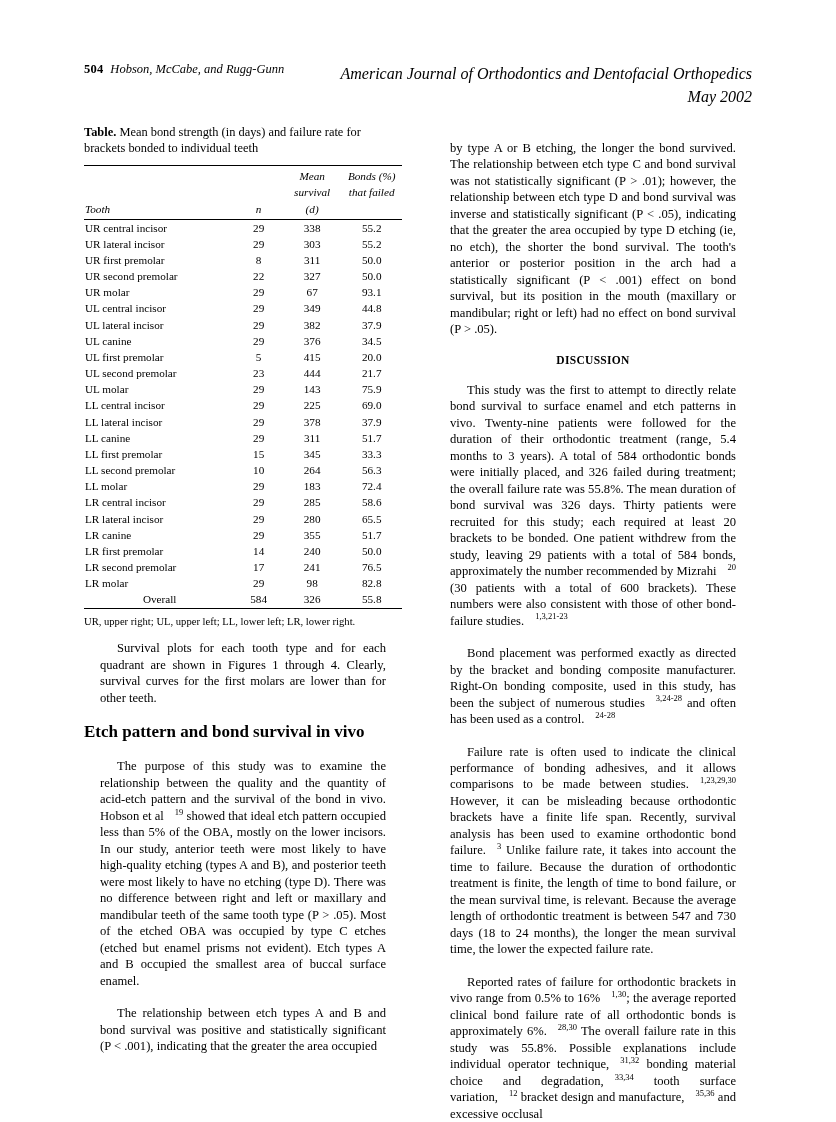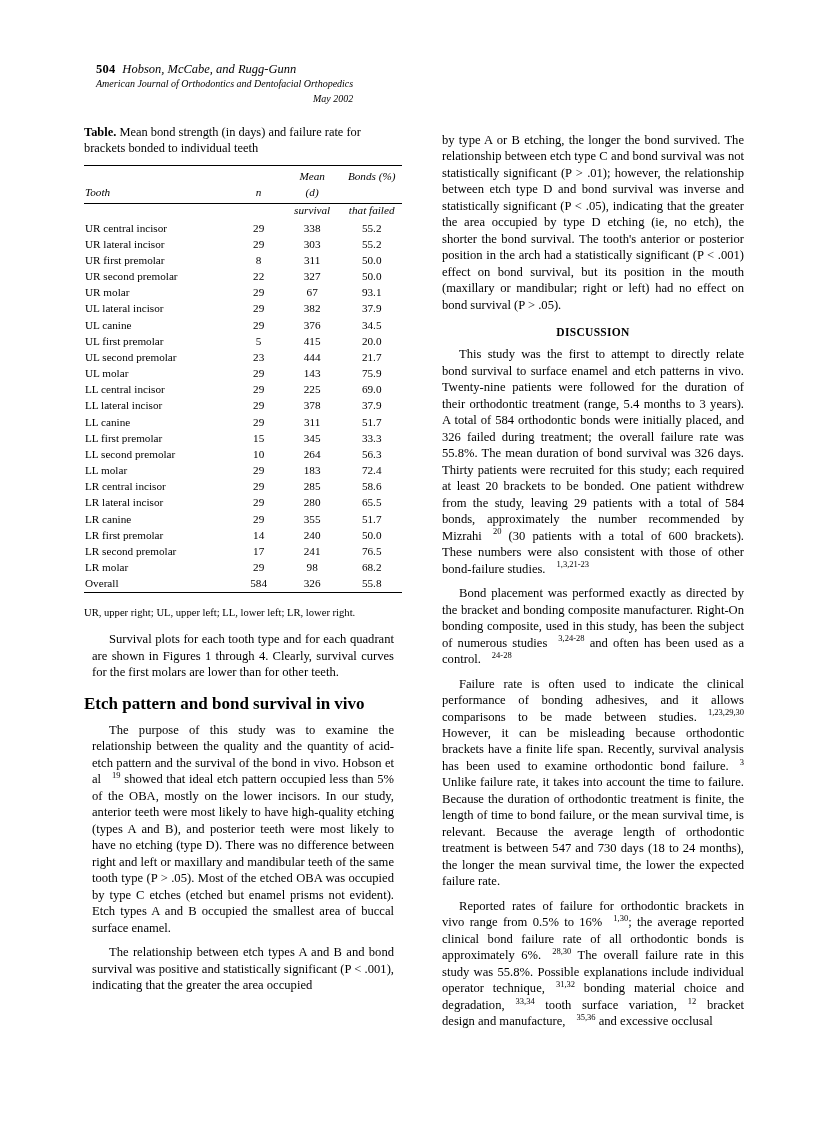--- a/index.html
+++ b/index.html
@@ -13,43 +13,42 @@
     height: 1122px;
     background: #ffffff;
     font-family: "Liberation Serif", serif;
     color: #000000;
     overflow: hidden;
   }
 
   
   .runhead {
     position: absolute;
-    left: 96px;
+    left: 84px;
     top: 62px;
     width: 668px;
     display: flex;
     justify-content: space-between;
     align-items: flex-start;
-    flex-direction: column;
   }
   .runhead-left {
     font-size: 12.5px;
   }
   .runhead-left .folio {
     font-weight: bold;
     font-style: normal;
     margin-right: 7px;
     letter-spacing: 0.2px;
   }
   .runhead-left .authors {
     font-style: italic;
   }
   .runhead-right {
     font-style: italic;
-    font-size: 10px;
+    font-size: 16px;
     text-align: right;
     line-height: 1.45;
   }
 
   
   .columns {
     position: absolute;
     left: 84px;
     top: 124px;
     width: 668px;
@@ -57,21 +56,21 @@
   }
   .col {
     position: absolute;
     top: 0;
     width: 318px;
   }
   .col-left { left: 0; }
   .col-right { left: 350px; }
 
   p {
-    margin: 8px;
+    margin: 16px;
     font-size: 12.6px;
     line-height: 1.31;
     text-align: justify;
     text-justify: inter-word;
   }
   p.indent { text-indent: 17px; }
   p + p { margin-top: 0; }
 
   sup {
     font-size: 8.5px;
@@ -128,25 +127,25 @@
   table.data tbody td {
     padding: 0.8px 0;
     line-height: 1.30;
     font-size: 11.2px;
   }
   .c-tooth { text-align: left; width: 148px; padding-left: 1px !important;}
   .c-n     { text-align: center; width: 48px; }
   .c-surv  { text-align: center; width: 58px; }
   .c-fail  { text-align: center; width: 60px; }
 
-  tr.overall td { padding-top: 1.5px; }
+  tr.overall td { padding-top: 1.5px; text-align: center; }
 
   .table-foot {
     font-size: 10.6px;
-    margin-top: 13px;
+    margin-top: 6px;
     line-height: 1.3;
   }
   .sp-top-12 { margin-top: 12px; }
 </style>
 </head>
 <body>
 
 <div class="page">
 
   <div class="runhead">
@@ -171,31 +170,31 @@
 
         <table class="data">
           <thead>
             <tr class="headrow">
               <th class="c-tooth rule-top"></th>
               <th class="c-n rule-top"></th>
               <th class="c-surv rule-top">Mean</th>
               <th class="c-fail rule-top">Bonds (%)</th>
             </tr>
             <tr>
+              <th class="c-tooth"></th>
+              <th class="c-n"></th>
+              <th class="c-surv">survival</th>
+              <th class="c-fail">that failed</th>
+            </tr>
+            <tr>
               <th class="c-tooth rule-bottom">Tooth</th>
               <th class="c-n rule-bottom">n</th>
               <th class="c-surv rule-bottom">(d)</th>
               <th class="c-fail rule-bottom"></th>
             </tr>
-            <tr>
-              <th class="c-tooth"></th>
-              <th class="c-n"></th>
-              <th class="c-surv">survival</th>
-              <th class="c-fail">that failed</th>
-            </tr>
           </thead>
           <tbody>
             <tr>
                 <td class="c-tooth">UR central incisor</td>
                 <td class="c-n">29</td>
                 <td class="c-surv">338</td>
                 <td class="c-fail">55.2</td>
               </tr>
             <tr>
                 <td class="c-tooth">UR lateral incisor</td>
@@ -215,20 +214,26 @@
                 <td class="c-surv">327</td>
                 <td class="c-fail">50.0</td>
               </tr>
             <tr>
                 <td class="c-tooth">UR molar</td>
                 <td class="c-n">29</td>
                 <td class="c-surv">67</td>
                 <td class="c-fail">93.1</td>
               </tr>
             <tr>
+                <td class="c-tooth">UL central incisor</td>
+                <td class="c-n">29</td>
+                <td class="c-surv">349</td>
+                <td class="c-fail">44.8</td>
+              </tr>
+            <tr>
                 <td class="c-tooth">UL lateral incisor</td>
                 <td class="c-n">29</td>
                 <td class="c-surv">382</td>
                 <td class="c-fail">37.9</td>
               </tr>
             <tr>
                 <td class="c-tooth">UL canine</td>
                 <td class="c-n">29</td>
                 <td class="c-surv">376</td>
                 <td class="c-fail">34.5</td>
@@ -314,21 +319,21 @@
             <tr>
                 <td class="c-tooth">LR second premolar</td>
                 <td class="c-n">17</td>
                 <td class="c-surv">241</td>
                 <td class="c-fail">76.5</td>
               </tr>
             <tr>
                 <td class="c-tooth">LR molar</td>
                 <td class="c-n">29</td>
                 <td class="c-surv">98</td>
-                <td class="c-fail">68.2</td>
+                <td class="c-fail">82.8</td>
               </tr>
             <tr class="overall">
               <td class="c-tooth rule-bottom">Overall</td>
               <td class="c-n rule-bottom">584</td>
               <td class="c-surv rule-bottom">326</td>
               <td class="c-fail rule-bottom">55.8</td>
             </tr>
           </tbody>
         </table>
 

